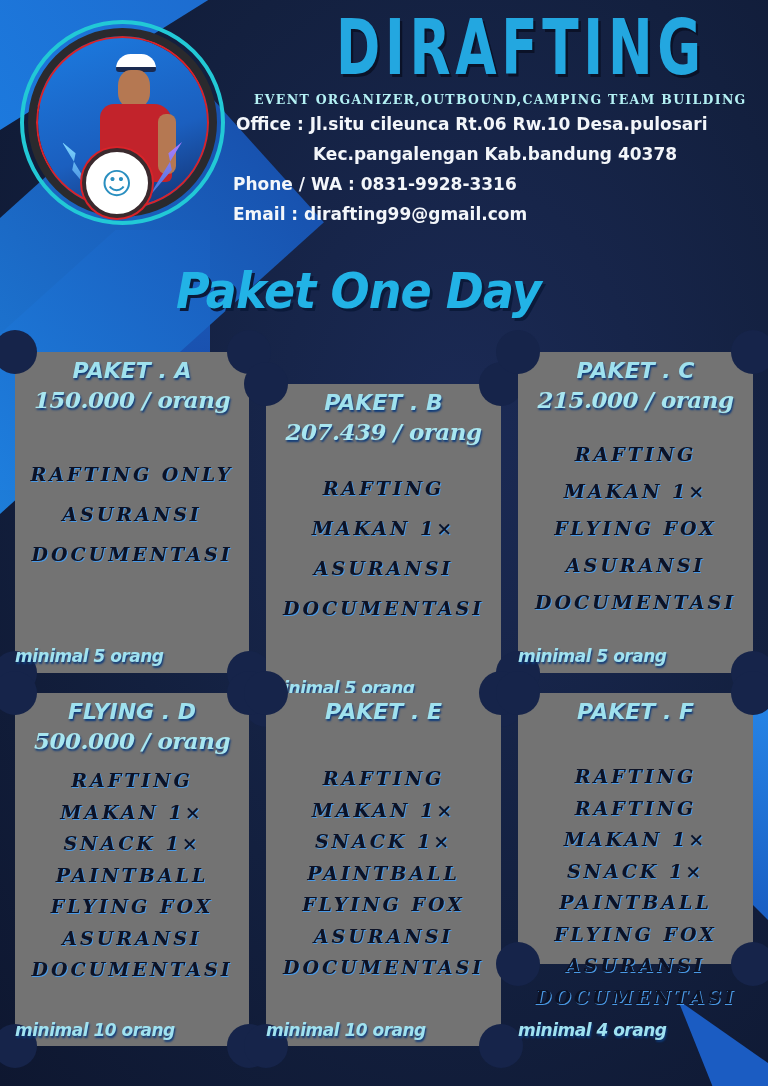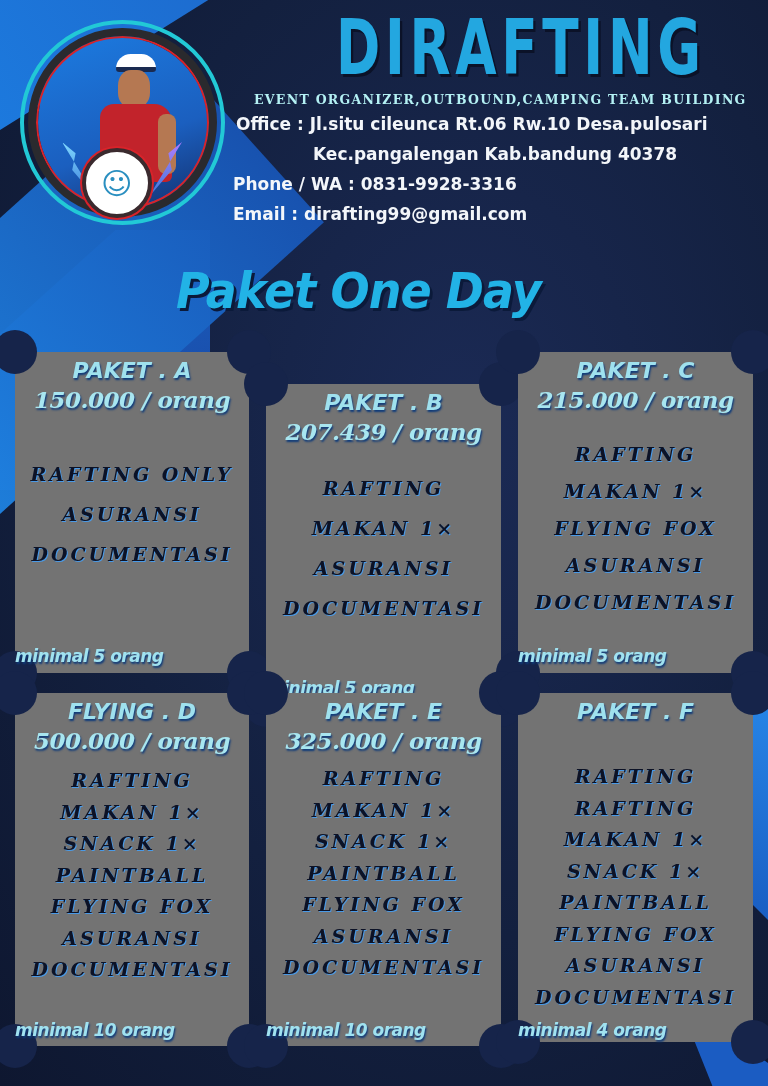--- a/index.html
+++ b/index.html
@@ -260,34 +260,33 @@
   </ul>
   <div class="min" style="top:327px;">minimal 10 orang</div>
 </div>
 
 <div class="card" style="left:266px; top:693px; width:235px; height:353px;">
   <div class="notch tl"></div>
     <div class="notch tr"></div>
   <div class="notch bl"></div>
     <div class="notch br"></div>
   <div class="card-title" style="top:6px;">PAKET . E</div>
-  <div class="card-price" style="top:34px;">325.000 / orang</div>
   <ul class="features" style="top:70px;">
     <li style="font-size:19px; line-height:31.5px;">RAFTING</li>
     <li style="font-size:19px; line-height:31.5px;">MAKAN 1×</li>
     <li style="font-size:19px; line-height:31.5px;">SNACK 1×</li>
     <li style="font-size:19px; line-height:31.5px;">PAINTBALL</li>
     <li style="font-size:19px; line-height:31.5px;">FLYING FOX</li>
     <li style="font-size:19px; line-height:31.5px;">ASURANSI</li>
     <li style="font-size:19px; line-height:31.5px;">DOCUMENTASI</li>
   </ul>
   <div class="min" style="top:327px;">minimal 10 orang</div>
 </div>
 
-<div class="card" style="left:518px; top:693px; width:235px; height:349px;">
+<div class="card" style="left:518px; top:693px; width:235px; height:271px;">
   <div class="notch tl"></div>
     <div class="notch tr"></div>
   <div class="notch bl"></div>
     <div class="notch br"></div>
   <div class="card-title" style="top:6px;">PAKET . F</div>
   <ul class="features" style="top:68px;">
     <li style="font-size:19px; line-height:31.5px;">RAFTING</li>
     <li style="font-size:19px; line-height:31.5px;">RAFTING</li>
     <li style="font-size:19px; line-height:31.5px;">MAKAN 1×</li>
     <li style="font-size:19px; line-height:31.5px;">SNACK 1×</li>

